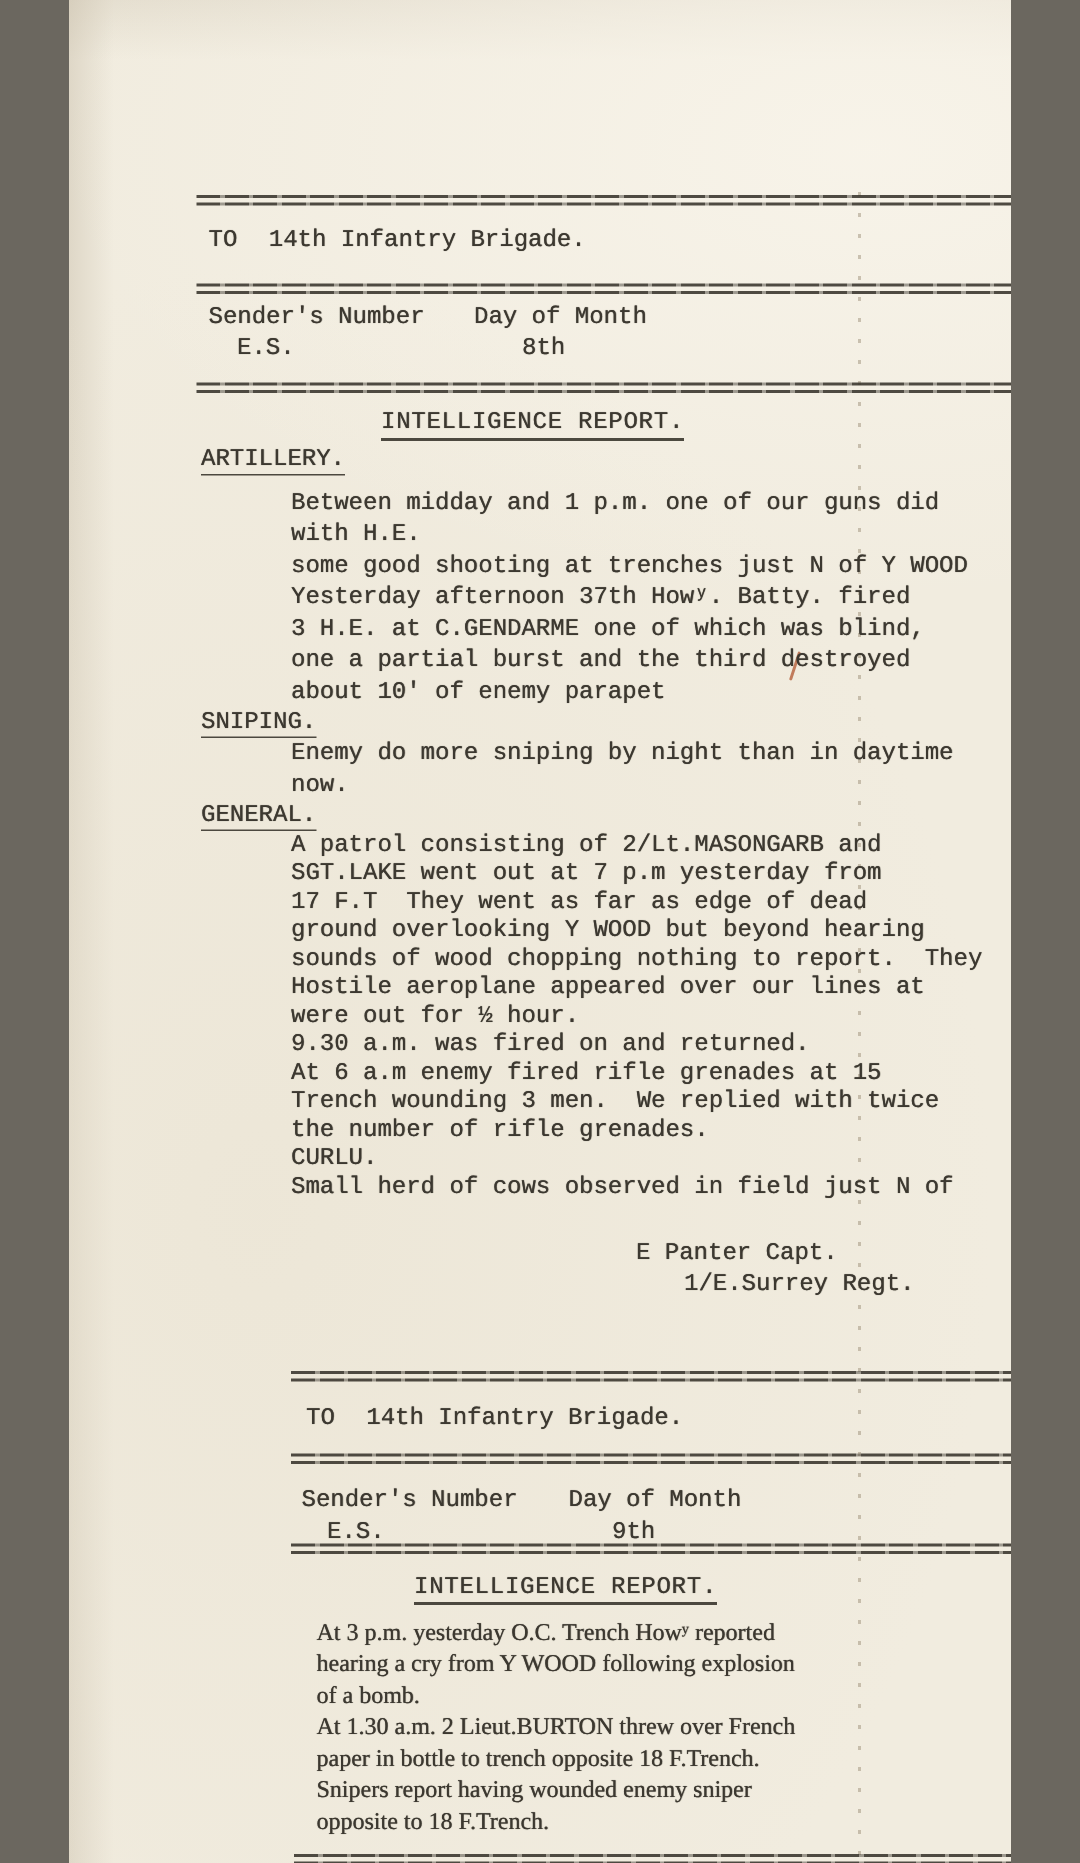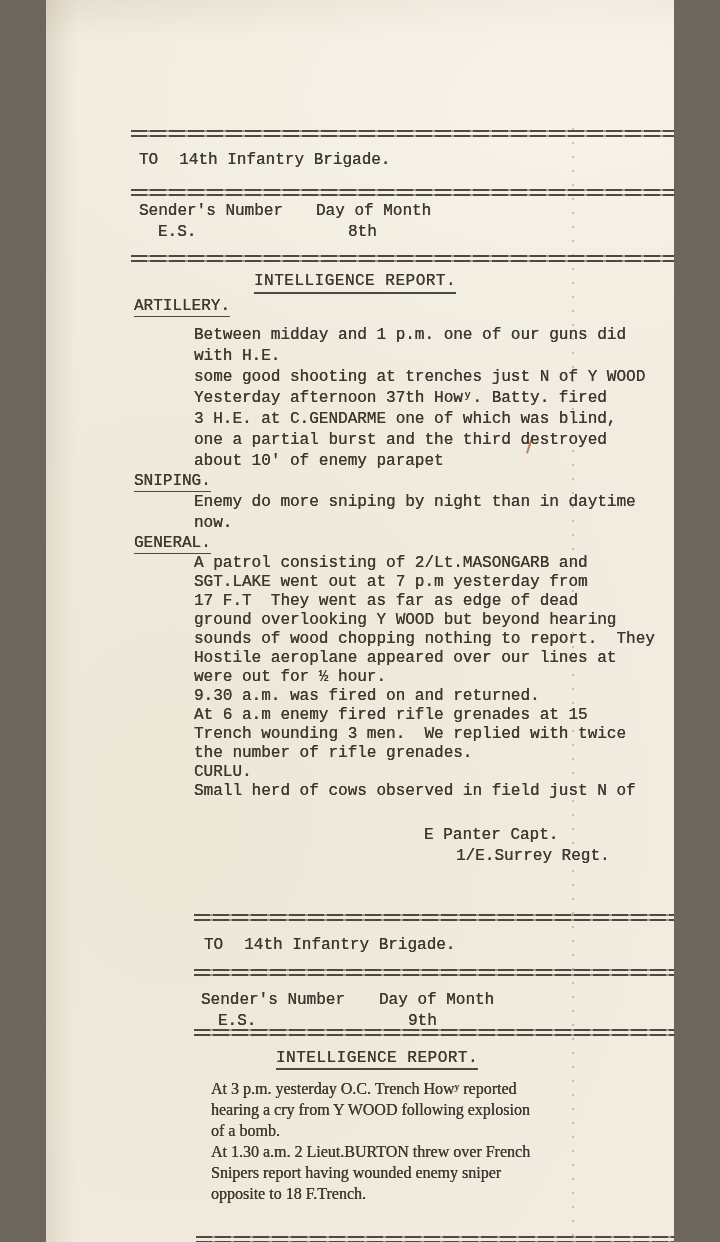--- a/index.html
+++ b/index.html
@@ -157,20 +157,21 @@
     <div class="rl"></div>
   </div>
 
   <div id="r2-title" class="abs"><span class="ul title-ul">INTELLIGENCE REPORT.</span></div>
 
   <div id="r2-body" class="abs">
     <div class="body-line">At 3 p.m. yesterday O.C. Trench Howʸ reported</div>
     <div class="body-line">hearing a cry from Y WOOD following explosion</div>
     <div class="body-line">of a bomb.</div>
     <div class="body-line">At 1.30 a.m. 2 Lieut.BURTON threw over French</div>
+    <div class="body-line">paper in bottle to trench opposite 18 F.Trench.</div>
     <div class="body-line">Snipers report having wounded enemy sniper</div>
     <div class="body-line">opposite to 18 F.Trench.</div>
   </div>
 
   <div id="bottom-rule" class="rule">
     <div class="rl"></div>
     <div class="rl"></div>
   </div>
 
 </div>

